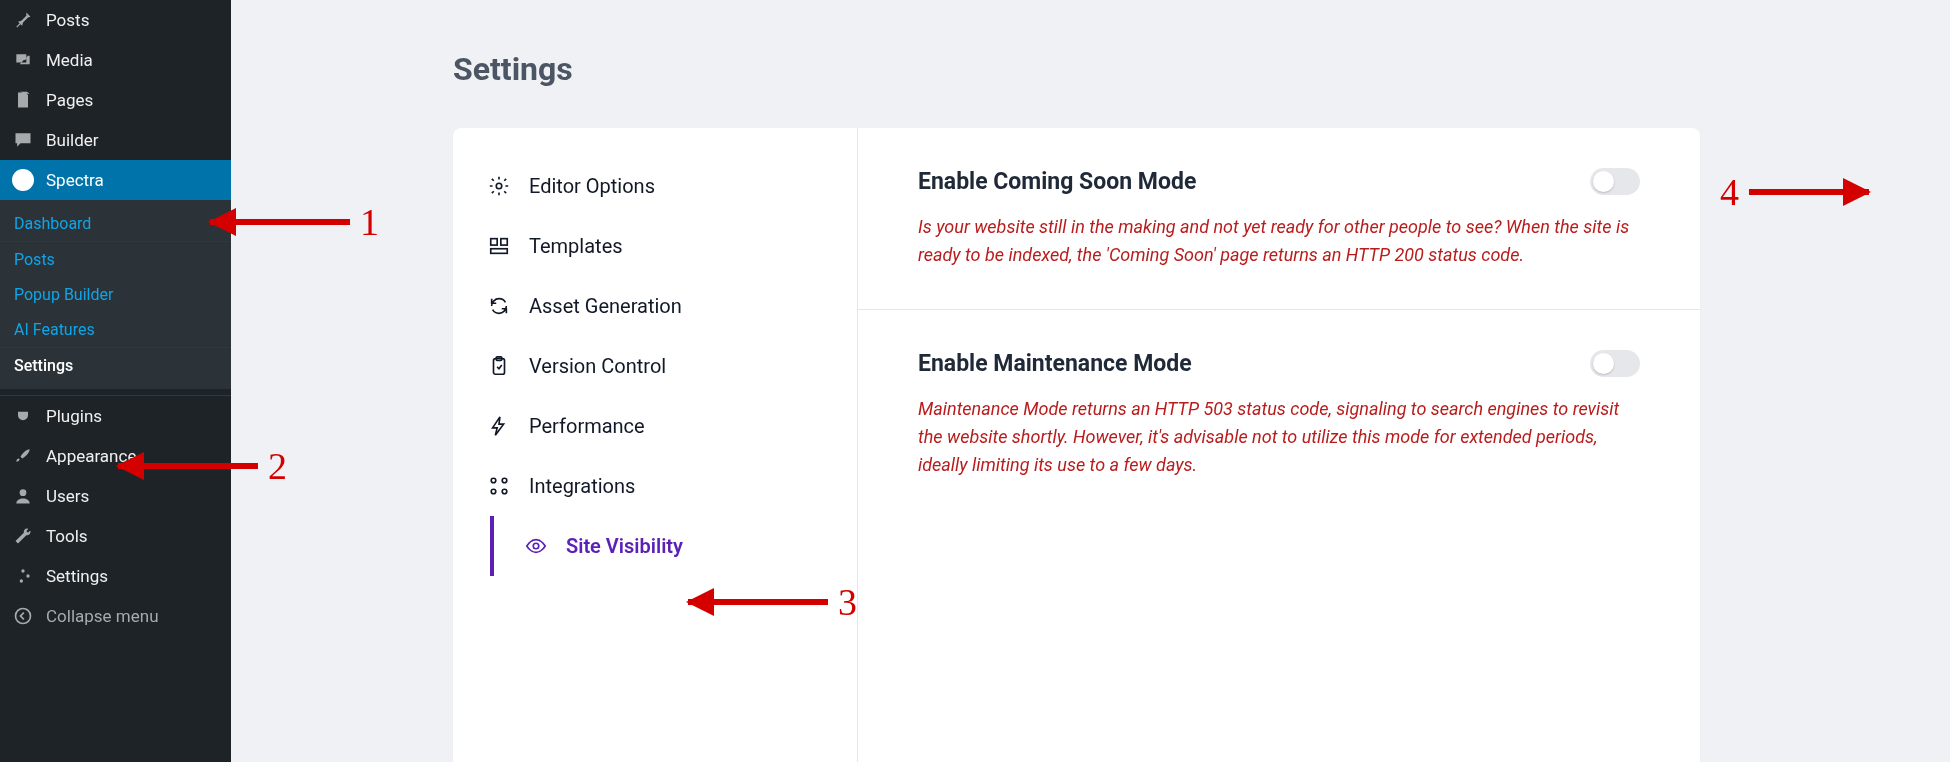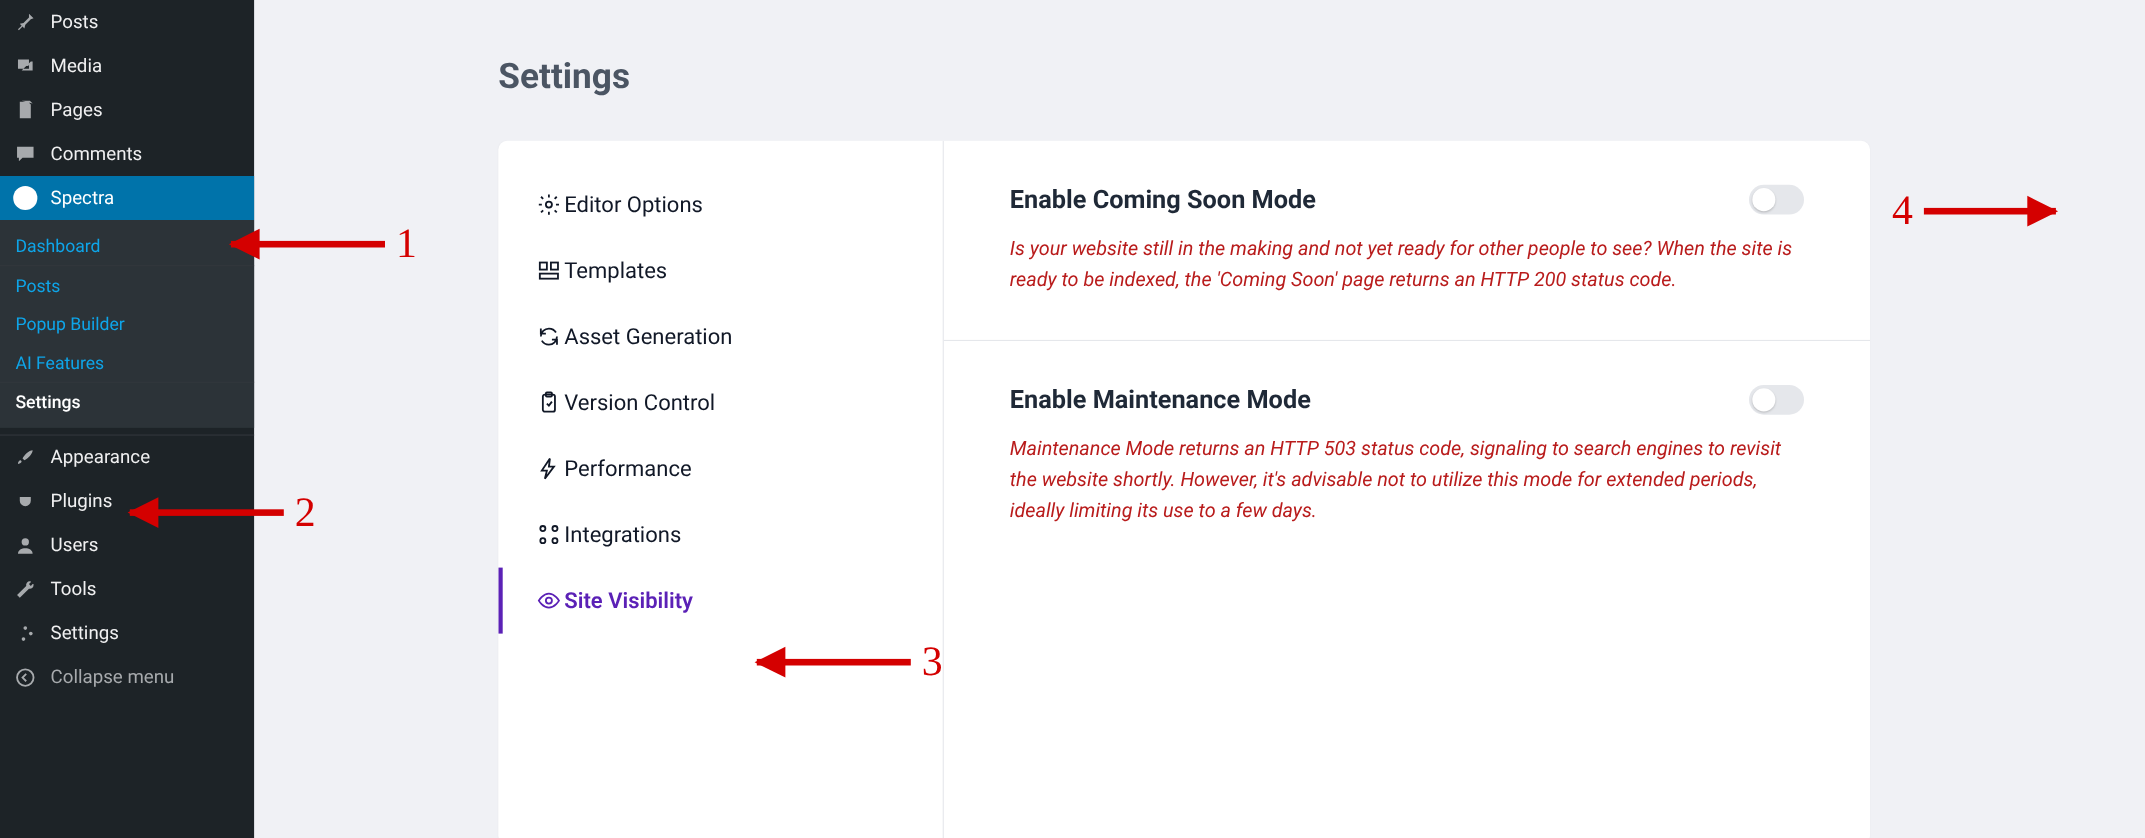--- a/index.html
+++ b/index.html
@@ -22,22 +22,22 @@
   .spectra-icon svg { width: 14px; height: 14px; fill: #0073aa; }
 
   
   .content { position: absolute; left: 203px; top: 0; right: 0; bottom: 0; padding: 40px 250px 0 250px; }
   .page-title { font-size: 32px; font-weight: 700; color: #4b5563; margin: 10px 0 40px 0; }
 
   .panel { display: flex; background: #fff; border-radius: 8px; box-shadow: 0 1px 2px rgba(0,0,0,0.04); min-height: 640px; overflow: hidden; }
 
   
   .settings-nav { width: 405px; border-right: 1px solid #e5e7eb; padding: 28px 0; }
-  .set-item { display: flex; align-items: center; gap: 2px; padding: 18px 30px; font-size: 20px; color: #111827; cursor: pointer; border-left: 4px solid transparent; }
-  .set-item.active { color: #5b21b6; border-left-color: #5b21b6; font-weight: 600; }
+  .set-item { display: flex; align-items: center; gap: 18px; padding: 18px 30px; font-size: 20px; color: #111827; cursor: pointer; border-left: 4px solid transparent; }
+  .set-item.active { color: #5b21b6; border-left-color: #5b21b6; font-weight: 600; margin-left: 37px; }
   .set-item .seticon { width: 24px; height: 24px; display: flex; align-items: center; justify-content: center; flex-shrink: 0; }
   .set-item svg { width: 22px; height: 22px; stroke: #111827; fill: none; stroke-width: 1.8; }
   .set-item.active svg { stroke: #5b21b6; }
 
   
   .settings-body { flex: 1; padding: 0; }
   .setting-row { padding: 40px 60px; border-bottom: 1px solid #e5e7eb; position: relative; }
   .setting-row h3 { font-size: 23px; font-weight: 700; color: #1f2937; margin-bottom: 18px; }
   .setting-row p { font-size: 18px; line-height: 1.55; color: #b91c1c; max-width: 820px; font-style: italic; }
   .toggle { position: absolute; top: 40px; right: 60px; width: 50px; height: 27px; background: #e5e7eb; border-radius: 999px; cursor: pointer; }
@@ -79,21 +79,21 @@
         </svg>
       </span>
     <span>Pages</span>
   </div>
   <div class="wp-item">
     <span class="icon">
         <svg viewBox="0 0 24 24">
           <path d="M3 4h18v12H9l-4 4v-4H3z"></path>
         </svg>
       </span>
-    <span>Comments</span>
+    <span>Builder</span>
   </div>
   <div class="wp-item active">
     <span class="icon">
         <span class="spectra-icon">
           <svg viewBox="0 0 24 24">
             <path d="M13 2L4 14h6l-2 8 9-12h-6z"></path>
           </svg>
         </span>
       </span>
     <span>Spectra</span>
@@ -104,32 +104,32 @@
     <div class="sub-item">Posts</div>
     <div class="sub-item">Popup Builder</div>
     <div class="sub-item">AI Features</div>
     <div class="wp-divider"></div>
     <div class="sub-item current">Settings</div>
   </div>
   <div class="wp-divider" style="margin-top:6px;"></div>
   <div class="wp-item">
     <span class="icon">
         <svg viewBox="0 0 24 24">
+          <path d="M9 3v4M15 3v4M6 7h12v4a6 6 0 01-6 6 6 6 0 01-6-6zM12 17v4"></path>
+        </svg>
+      </span>
+    <span>Plugins</span>
+  </div>
+  <div class="wp-item">
+    <span class="icon">
+        <svg viewBox="0 0 24 24">
           <path d="M20 4c-4 0-9 5-11 9l2 2c4-2 9-7 9-11zM7 15c-2 0-3 2-3 4 1 0 4-1 4-3z"></path>
         </svg>
       </span>
     <span>Appearance</span>
-  </div>
-  <div class="wp-item">
-    <span class="icon">
-        <svg viewBox="0 0 24 24">
-          <path d="M9 3v4M15 3v4M6 7h12v4a6 6 0 01-6 6 6 6 0 01-6-6zM12 17v4"></path>
-        </svg>
-      </span>
-    <span>Plugins</span>
   </div>
   <div class="wp-item">
     <span class="icon">
         <svg viewBox="0 0 24 24">
           <circle cx="12" cy="8" r="4"></circle>
           <path d="M4 21c0-4 4-6 8-6s8 2 8 6"></path>
         </svg>
       </span>
     <span>Users</span>
   </div>

